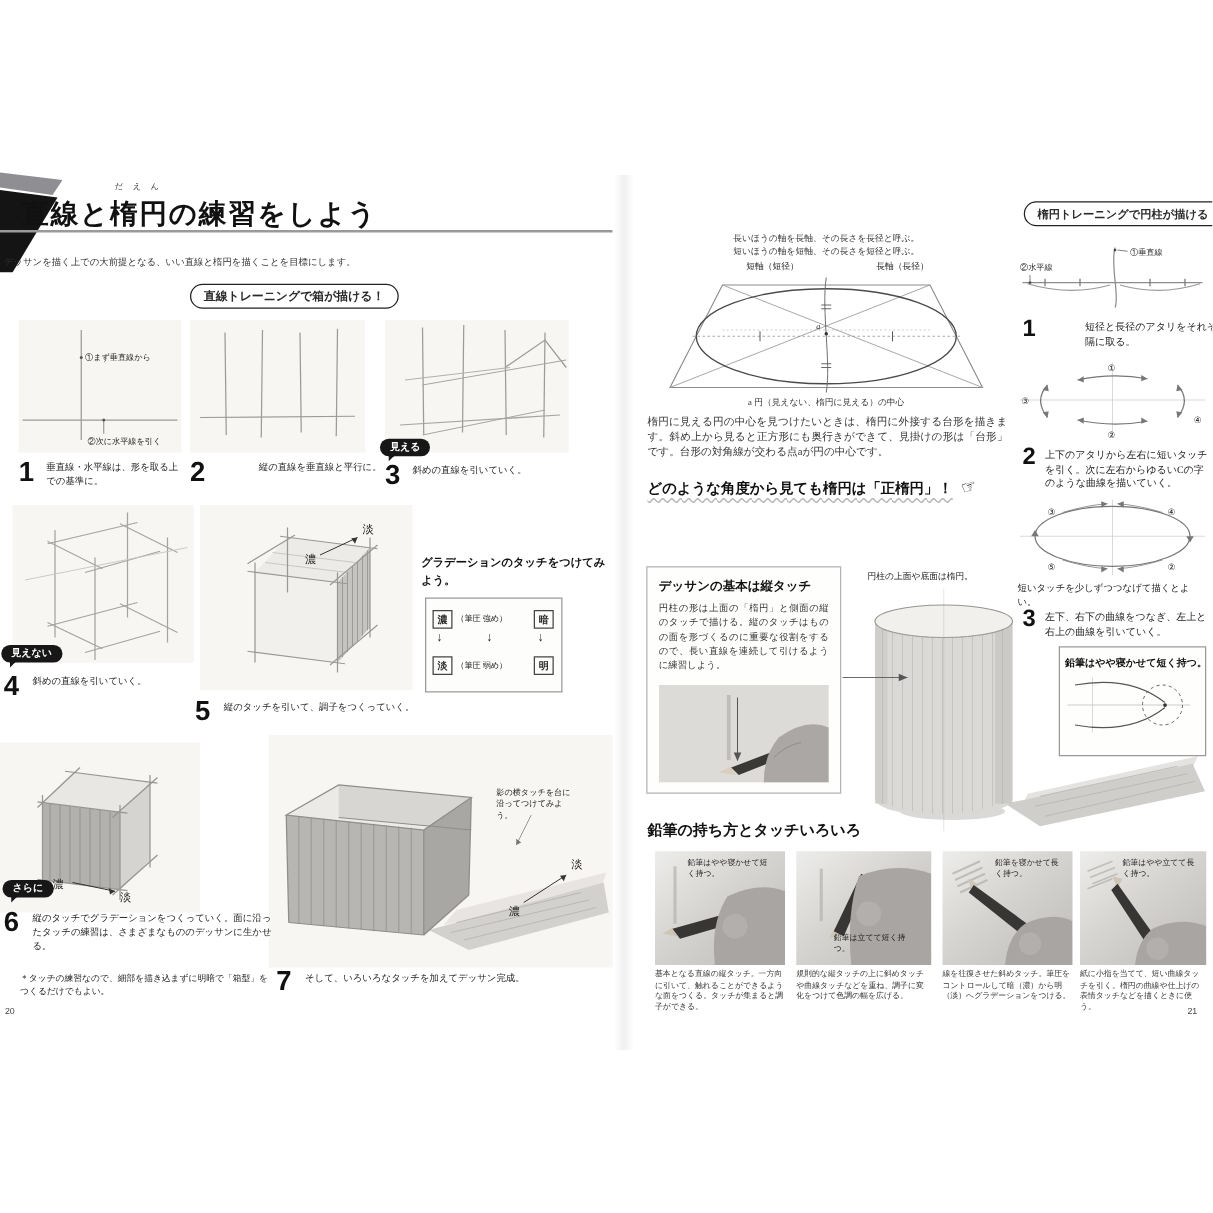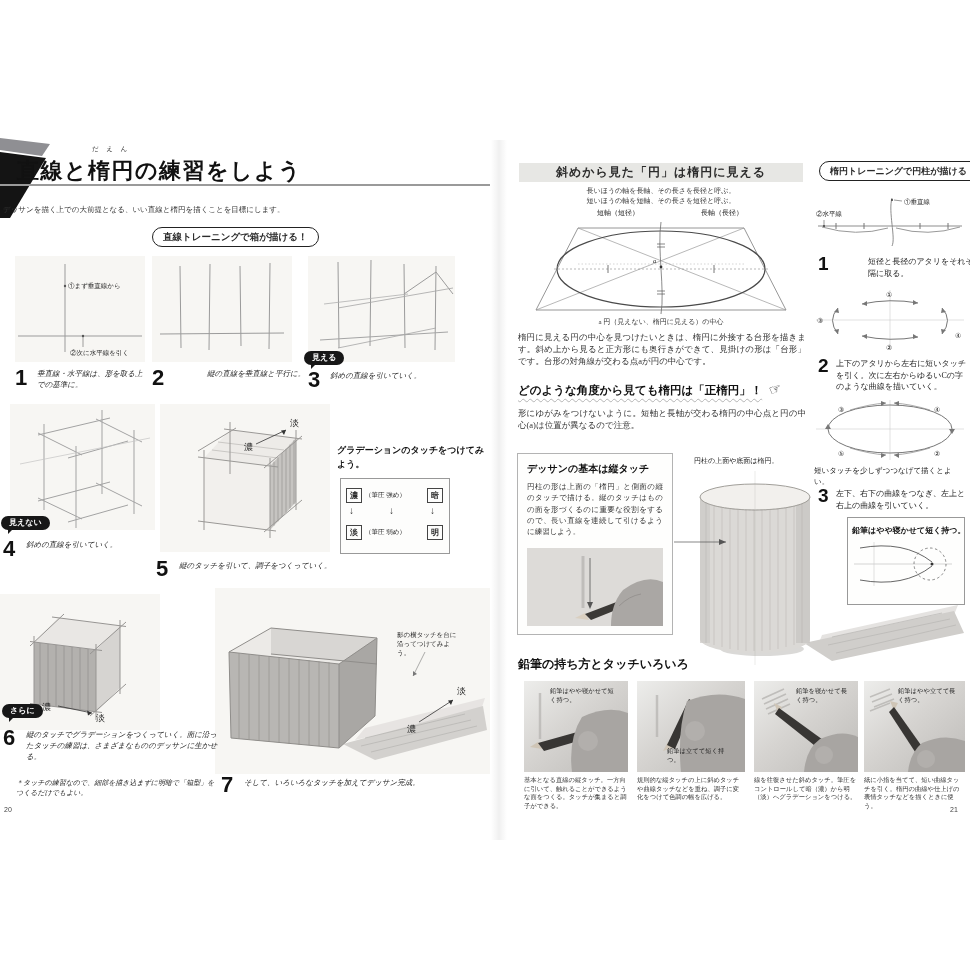--- a/index.html
+++ b/index.html
@@ -2,21 +2,21 @@
 <html><head>
 <meta charset="utf-8">
 <style>
   html,body{margin:0;padding:0;background:#fff;}
   .canvas{position:relative;width:970px;height:970px;background:#fff;overflow:hidden;
           font-family:"Liberation Serif","DejaVu Serif",serif;color:#2b2b2b;}
   .abs{position:absolute;}
   .goth{font-family:"Liberation Sans","DejaVu Sans",sans-serif;}
   .sketch{background:#f7f6f3;}
   .num{font-family:"Liberation Sans","DejaVu Sans",sans-serif;font-weight:bold;color:#111;line-height:1;}
-  .cap{font-size:7.5px;line-height:1.45;color:#222;font-style:italic;}
+  .cap{font-size:7.5px;line-height:1.45;color:#222;}
   .bubble{background:#171717;color:#fff;border-radius:10px;font-size:8px;line-height:1;
           padding:3px 8px;font-family:"Liberation Sans",sans-serif;font-weight:bold;}
   .bubble:after{content:"";position:absolute;left:7px;bottom:-4px;width:0;height:0;
           border:4px solid transparent;border-top-color:#171717;border-left-color:#171717;}
   .pill{border:1.4px solid #222;border-radius:11px;padding:2.5px 10px;font-weight:bold;
         font-size:9.5px;background:#fff;font-family:"Liberation Sans",sans-serif;white-space:nowrap;}
   .hband{background:#e7e7e4;text-align:center;font-weight:bold;font-size:12px;letter-spacing:1px;}
   .wavy{text-decoration:underline;text-decoration-style:wavy;text-decoration-color:#b4b4b4;
         text-underline-offset:4px;text-decoration-thickness:1px;}
   .photo{background:linear-gradient(140deg,#ededeb 0%,#d6d4d1 45%,#bdbbb8 100%);overflow:hidden;}
@@ -237,21 +237,20 @@
   <div class="abs num" style="left:3px;top:727px;font-size:22px;">6</div>
   <div class="abs cap" style="left:16px;top:778px;width:202px;font-size:7px;">＊タッチの練習なので、細部を描き込まずに明暗で「箱型」をつくるだけでもよい。</div>
 
   <div class="abs cap" style="left:26px;top:730px;width:196px;">縦のタッチでグラデーションをつくっていく。面に沿ったタッチの練習は、さまざまなもののデッサンに生かせる。</div>
 
   <div class="abs num" style="left:221px;top:774px;font-size:22px;">7</div>
   <div class="abs cap" style="left:244px;top:778px;width:230px;">そして、いろいろなタッチを加えてデッサン完成。</div>
 
   <div class="abs goth" style="left:4px;top:806px;font-size:7px;color:#444;">20</div>
 
-  <div class="abs hband goth" style="left:519px;top:163px;width:284px;height:19px;line-height:19px;">斜めから見た「円」は楕円に見える</div>
   <div class="abs" style="left:519px;top:186px;width:284px;text-align:center;font-size:7px;color:#333;">長いほうの軸を長軸、その長さを長径と呼ぶ。</div>
   <div class="abs" style="left:519px;top:196px;width:284px;text-align:center;font-size:7px;color:#333;">短いほうの軸を短軸、その長さを短径と呼ぶ。</div>
   <div class="abs" style="left:597px;top:208px;font-size:7px;color:#222;">短軸（短径）</div>
   <div class="abs" style="left:701px;top:208px;font-size:7px;color:#222;">長軸（長径）</div>
 
   <svg class="abs" style="left:520px;top:218px;" width="282" height="98" viewBox="0 0 282 98">
     <polygon points="16,92 266,92 224,10 58,10" fill="none" stroke="#8b8b8b" stroke-width="0.9"></polygon>
     <line x1="16" y1="92" x2="224" y2="10" stroke="#9a9a9a" stroke-width="0.7"></line>
     <line x1="266" y1="92" x2="58" y2="10" stroke="#9a9a9a" stroke-width="0.7"></line>
     <ellipse cx="141" cy="51" rx="104" ry="38" fill="none" stroke="#4a4a4a" stroke-width="1.1"></ellipse>
@@ -267,21 +266,20 @@
     <circle cx="141" cy="49" r="1.4" fill="#333"></circle>
     <text x="133" y="45" font-size="6.5" font-style="italic" fill="#222">a</text>
   </svg>
   <div class="abs" style="left:519px;top:317px;width:284px;text-align:center;font-size:7px;color:#333;">a 円（見えない、楕円に見える）の中心</div>
 
   <div class="abs" style="left:518px;top:331px;width:288px;font-size:8.5px;line-height:12px;text-align:justify;color:#333;">楕円に見える円の中心を見つけたいときは、楕円に外接する台形を描きます。斜め上から見ると正方形にも奥行きができて、見掛けの形は「台形」です。台形の対角線が交わる点aが円の中心です。</div>
 
   <div class="abs goth" style="left:518px;top:381px;font-size:11.5px;font-weight:bold;color:#111;"><span class="wavy">どのような角度から見ても楕円は「正楕円」！</span>
     <span style="display:inline-block;transform:rotate(-18deg);font-size:14px;margin-left:4px;">☞</span>
   </div>
-  <div class="abs" style="left:518px;top:407px;width:288px;font-size:8.5px;line-height:12px;text-align:justify;color:#333;">形にゆがみをつけないように。短軸と長軸が交わる楕円の中心点と円の中心(a)は位置が異なるので注意。</div>
 
   <div class="abs" style="left:517px;top:453px;width:154px;height:180px;border:1px solid #b3b3b3;background:#fefefd;">
     <div class="goth" style="margin:8px 9px 5px;font-size:10px;font-weight:bold;color:#111;">デッサンの基本は縦タッチ</div>
     <div style="margin:0 9px;font-size:7.5px;line-height:1.5;text-align:justify;color:#333;">円柱の形は上面の「楕円」と側面の縦のタッチで描ける。縦のタッチはものの面を形づくるのに重要な役割をするので、長い直線を連続して引けるように練習しよう。</div>
     <svg style="position:absolute;left:9px;bottom:8px;" width="136" height="78" viewBox="0 0 136 78">
       <rect x="0" y="0" width="136" height="78" fill="#e3e1de"></rect>
       <rect x="0" y="0" width="136" height="78" fill="#d2d0cd" opacity="0.35"></rect>
       <line x1="56" y1="8" x2="56" y2="60" stroke="#b3b1ae" stroke-width="3" opacity="0.7"></line>
       <line x1="63" y1="10" x2="63" y2="56" stroke="#555" stroke-width="0.8"></line>
       <polygon points="60,54 66,54 63,61" fill="#555"></polygon>

